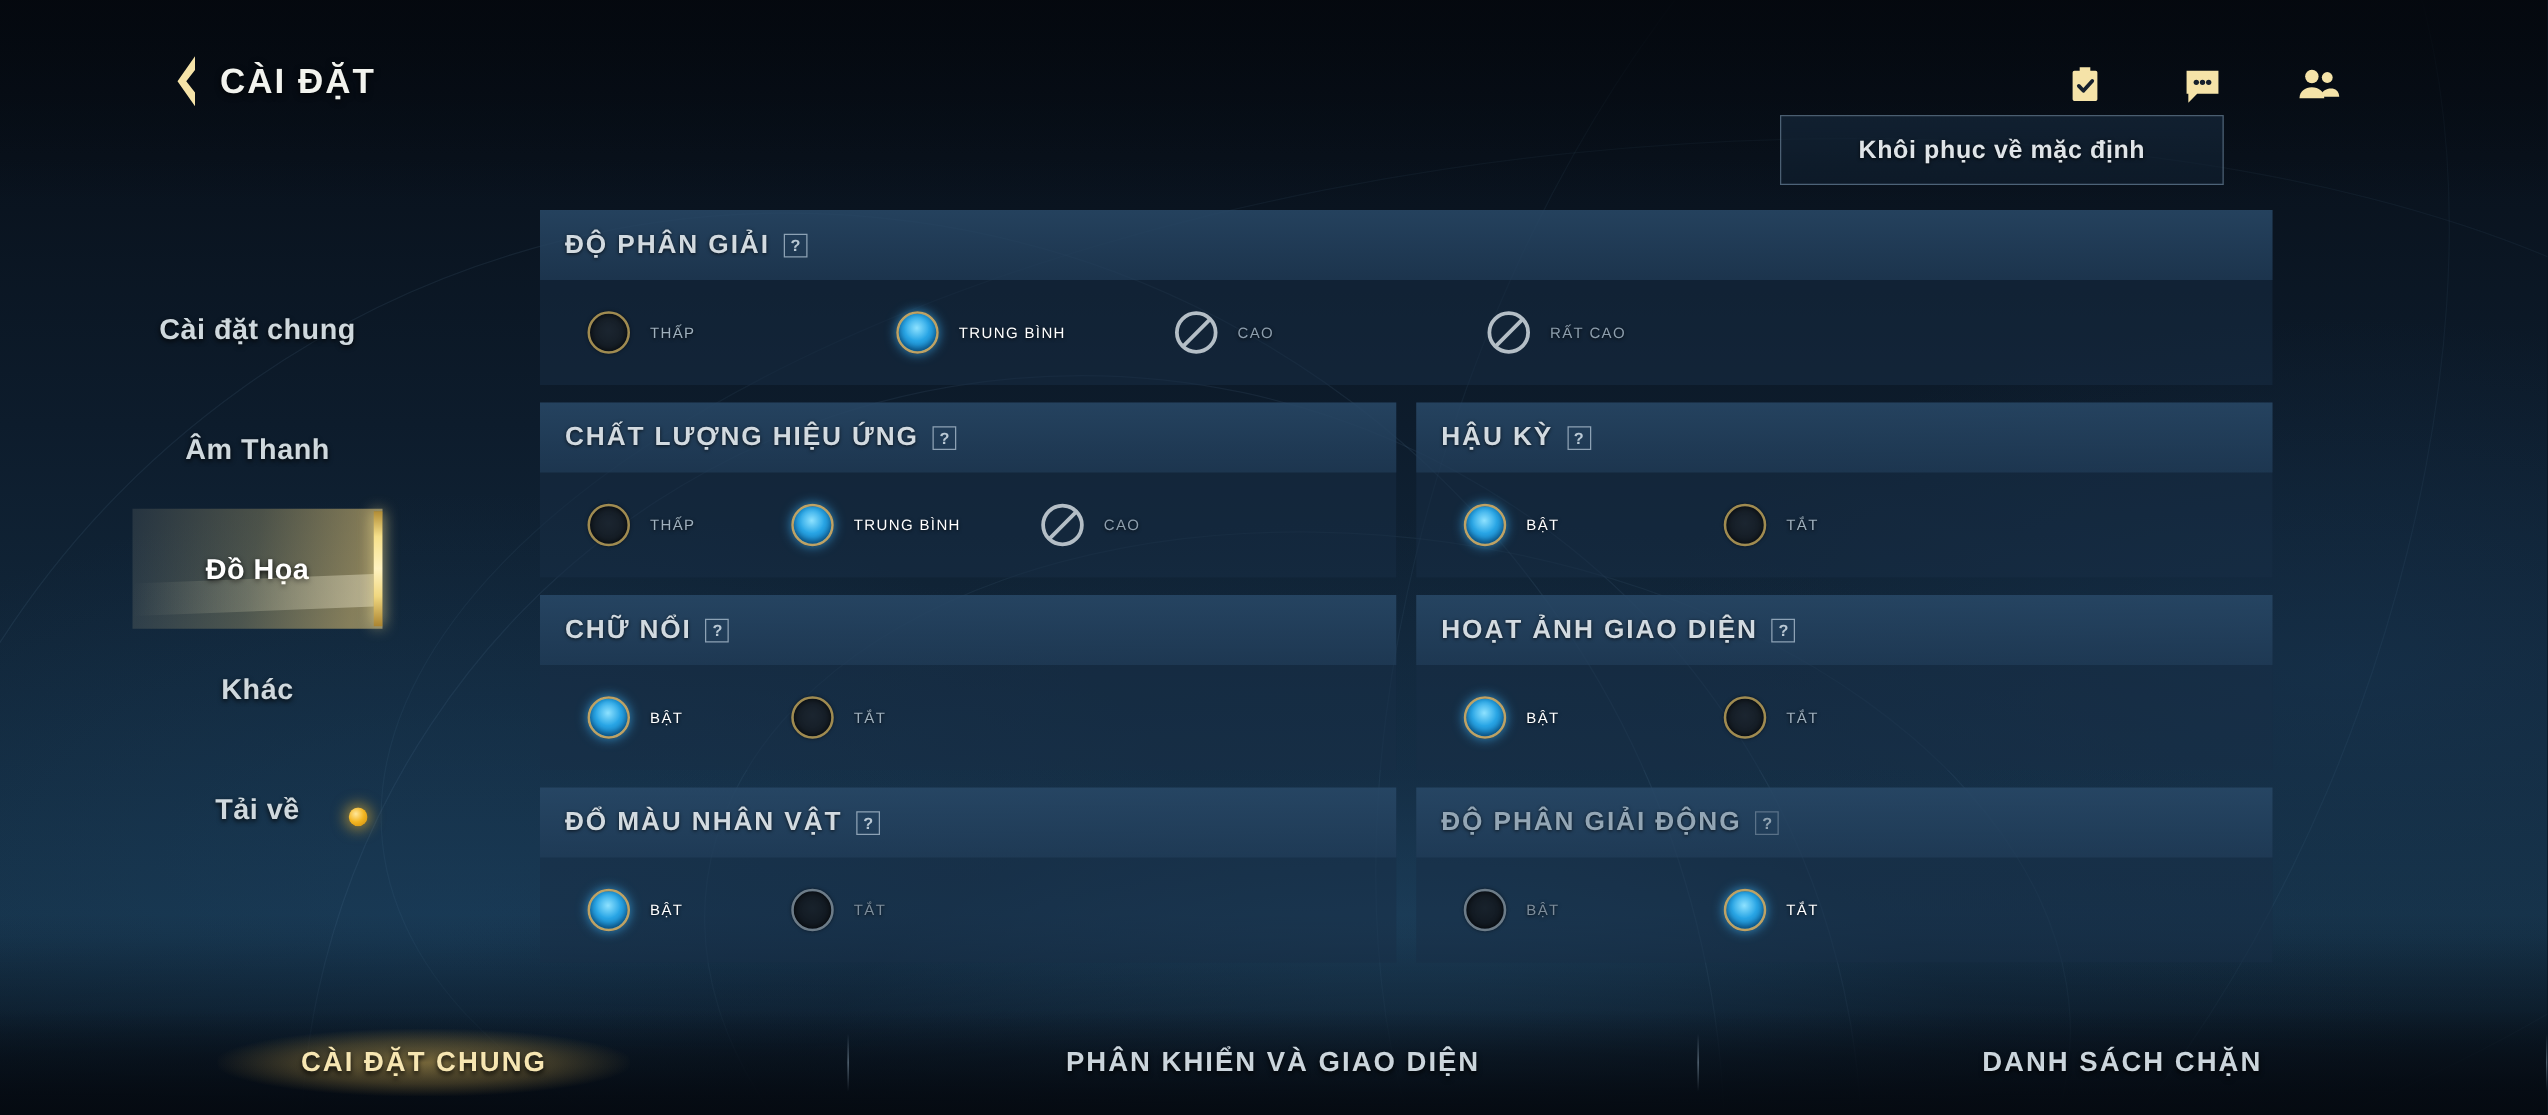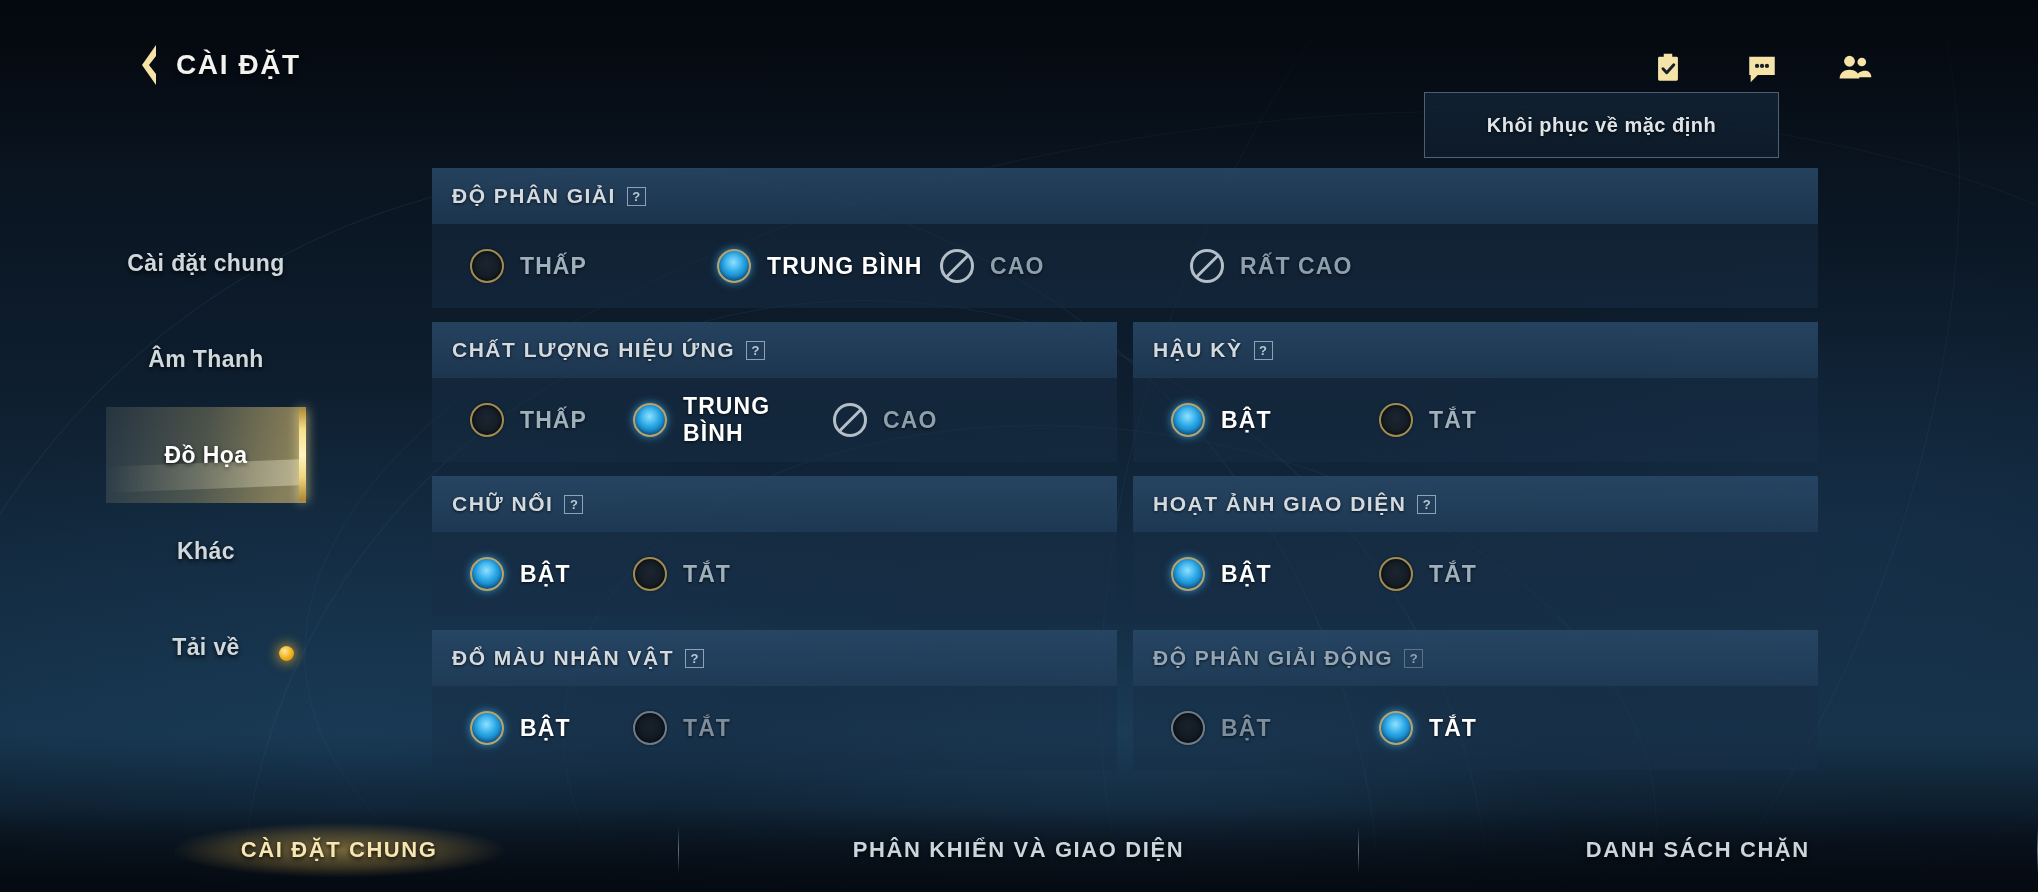--- a/index.html
+++ b/index.html
@@ -37,21 +37,21 @@
     font-size:28px; font-weight:bold; letter-spacing:1.6px; color:#f2f3ee;
     text-shadow:0 2px 5px rgba(0,0,0,0.85);
   }
   .hdr-icon { position:absolute; top:10px; width:44px; height:44px; cursor:pointer; display:flex; align-items:center; justify-content:center; }
   #icon-missions { left:1646px; }
   #icon-chat { left:1740px; }
   #icon-friends { left:1832px; }
 
   
   #restore-btn {
-    position:absolute; left:1424px; top:92px; width:355px; height:66px;
+    position:absolute; left:1424px; top:92px; width:355px; height:56px;
     border:1px solid rgba(150,180,205,0.45);
     background:linear-gradient(180deg, rgba(23,43,64,0.62) 0%, rgba(16,32,49,0.55) 100%);
     display:flex; align-items:center; justify-content:center;
     z-index:18; cursor:pointer;
   }
   #restore-btn span { font-size:20px; font-weight:bold; color:#dfe4e8; letter-spacing:0.5px; text-shadow:0 1px 3px rgba(0,0,0,0.8); }
 
   
   #sidebar { position:absolute; left:106px; top:215px; width:200px; z-index:15; }
   .side-item {
@@ -116,21 +116,21 @@
   }
   .radio.blocked {
     background:transparent; border:3px solid #b4bec6;
     box-shadow:none;
   }
   .radio.blocked::after {
     content:""; position:absolute; left:50%; top:-2px; width:3px; height:32px;
     margin-left:-1.5px; background:#b4bec6; transform:rotate(45deg); border-radius:2px;
   }
   .radio.off.dim { border-color:#6d7c88; background:radial-gradient(circle at 50% 45%,#18222c 0%,#0e141b 100%); }
-  .opt .otext { font-size:23px; font-weight:bold; letter-spacing:1.1px; color:#9fb0bd; text-shadow:0 1px 3px rgba(0,0,0,0.75); }
+  .opt .otext { font-size:12px; font-weight:normal; letter-spacing:1.1px; color:#9fb0bd; text-shadow:0 1px 3px rgba(0,0,0,0.75); }
   .opt.sel .otext { color:#ffffff; }
   .opt.disabled .otext { color:#8d9ead; }
   .opt.dimtext .otext { color:#7d8d9b; }
 
   .row2 { display:flex; gap:16px; }
   .row2 > .panel { flex:1; margin-bottom:14px; }
 
   
   #tabbar { position:absolute; left:0; bottom:0; width:2038px; height:84px; z-index:20;
     background:linear-gradient(180deg, rgba(6,12,20,0) 0%, rgba(6,12,20,0.55) 45%, rgba(5,10,17,0.88) 100%); }

